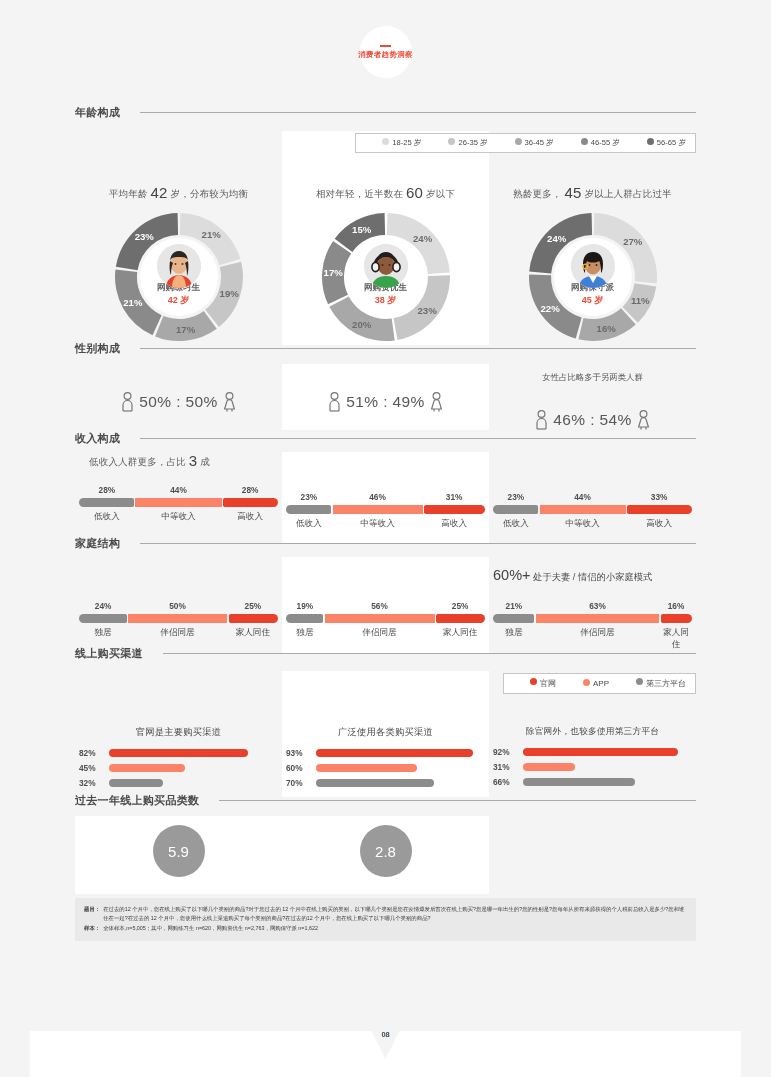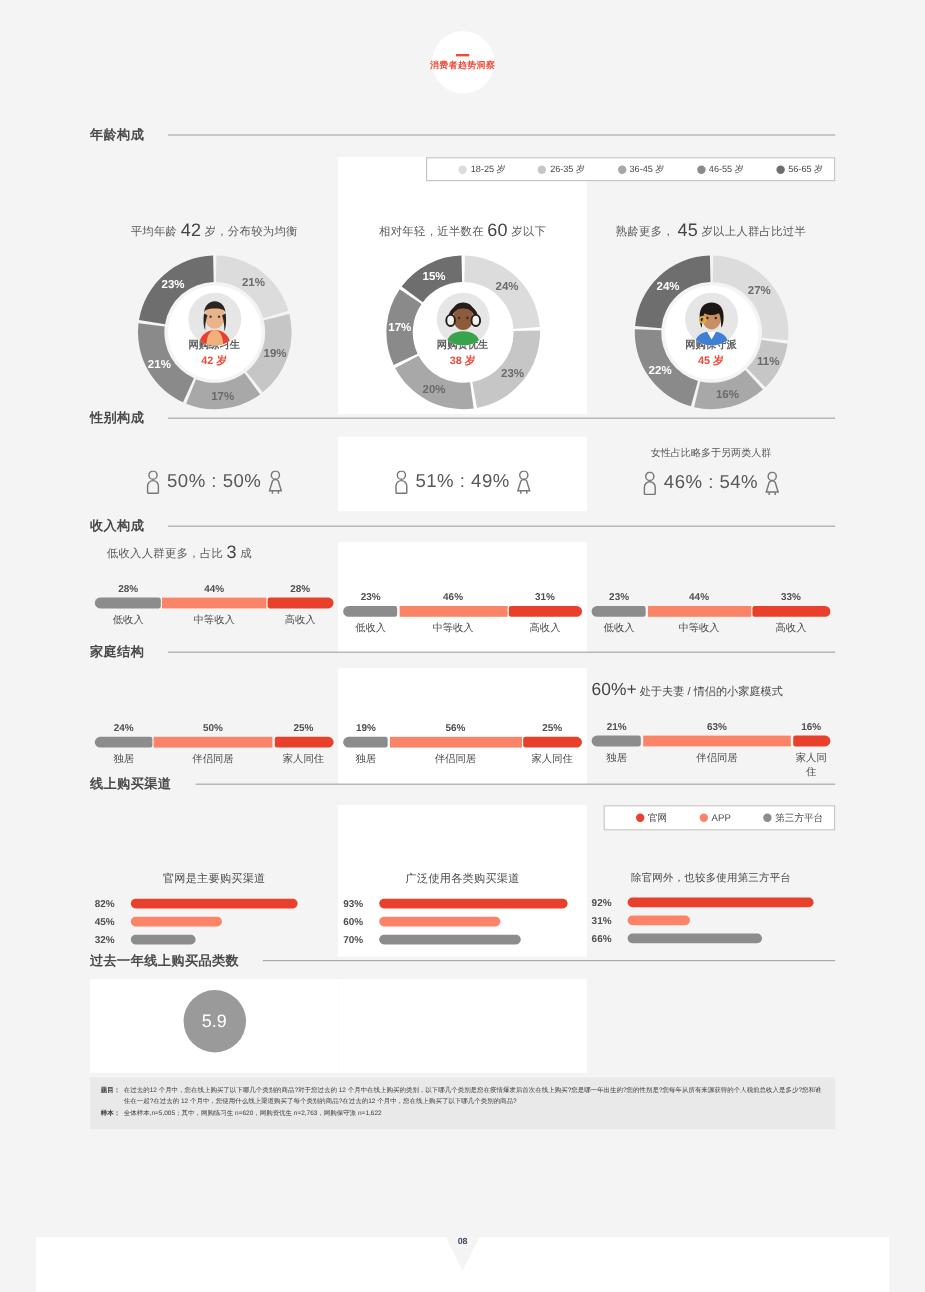--- a/index.html
+++ b/index.html
@@ -65,21 +65,21 @@
   }
   .colinner { position: relative; z-index: 1; }
 
   
   .legend {
     border: 1px solid #c6c6c6; background: #ffffff;
     display: inline-flex; align-items: center; gap: 10px;
     padding: 4px 9px; font-size: 7.6px; color: #4a4a4a;
     white-space: nowrap;
   }
-  .legend .it { display: inline-flex; align-items: center; gap: 3px; padding-left: 17px; }
+  .legend .it { display: inline-flex; gap: 3px; padding-left: 17px; }
   .dot { width: 7px; height: 7px; border-radius: 50%; display: inline-block; }
 
   
   .kicker {
     text-align: center; font-size: 9.5px; color: #5a5a5a;
     white-space: nowrap; letter-spacing: .2px;
   }
   .kicker .big { font-size: 15px; color: #444; vertical-align: -1px; text-align: right; }
 
   
@@ -401,21 +401,21 @@
               <path d="M1.6 17l2.4-8a3 3 0 0 1 5 0l2.4 8z" fill="none" stroke="#777" stroke-width="1.2"></path>
               <path d="M4 17v2.4M9 17v2.4" stroke="#777" stroke-width="1.2"></path>
             </svg>
           </div>
         </div>
       </div>
 
       <div class="col">
         <div class="colinner" style="padding-top:8px;">
           <div class="gender-note">女性占比略多于另两类人群</div>
-          <div class="gender-row" style="margin-top:10px;">
+          <div class="gender-row" style="margin-top:27px;">
             <svg width="13" height="20" viewBox="0 0 13 20">
               <circle cx="6.5" cy="4" r="3.4" fill="none" stroke="#777" stroke-width="1.2"></circle>
               <path d="M2 19v-6a4.5 4.5 0 0 1 9 0v6" fill="none" stroke="#777" stroke-width="1.2"></path>
               <path d="M2 19h9" stroke="#777" stroke-width="1.2"></path>
             </svg>
             <span class="gender-ratio">46% : 54%</span>
             <svg width="13" height="20" viewBox="0 0 13 20">
               <circle cx="6.5" cy="4" r="3.4" fill="none" stroke="#777" stroke-width="1.2"></circle>
               <path d="M1.6 17l2.4-8a3 3 0 0 1 5 0l2.4 8z" fill="none" stroke="#777" stroke-width="1.2"></path>
               <path d="M4 17v2.4M9 17v2.4" stroke="#777" stroke-width="1.2"></path>
@@ -695,20 +695,25 @@
       <span class="sec-title">过去一年线上购买品类数</span>
       <span class="sec-rule"></span>
     </div>
     <div class="cols" style="margin-top:8px; height:78px;">
       <div class="midband"></div>
       <div class="col mid">
         <div class="colinner circwrap" style="padding-top:9px;">
           <div class="circ">5.9</div>
         </div>
       </div>
+      <div class="col">
+        <div class="colinner circwrap" style="padding-top:9px;">
+          <div class="circ">2.8</div>
+        </div>
+      </div>
     </div>
   </div>
 
   <div class="note">
     <div class="note-row">
       <span class="note-key">题目：</span>
       <span class="note-val">在过去的12 个月中，您在线上购买了以下哪几个类别的商品?对于您过去的 12 个月中在线上购买的类别，以下哪几个类别是您在疫情爆发后首次在线上购买?您是哪一年出生的?您的性别是?您每年从所有来源获得的个人税前总收入是多少?您和谁住在一起?在过去的 12 个月中，您使用什么线上渠道购买了每个类别的商品?在过去的12 个月中，您在线上购买了以下哪几个类别的商品?</span>
     </div>
     <div class="note-row">
       <span class="note-key">样本：</span>

